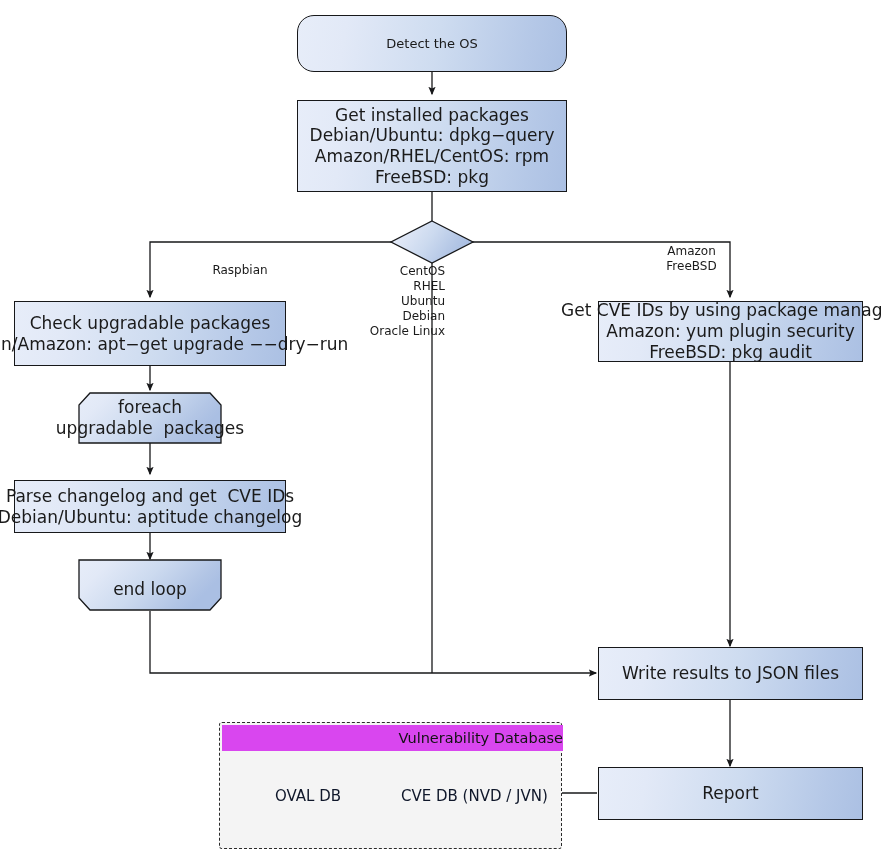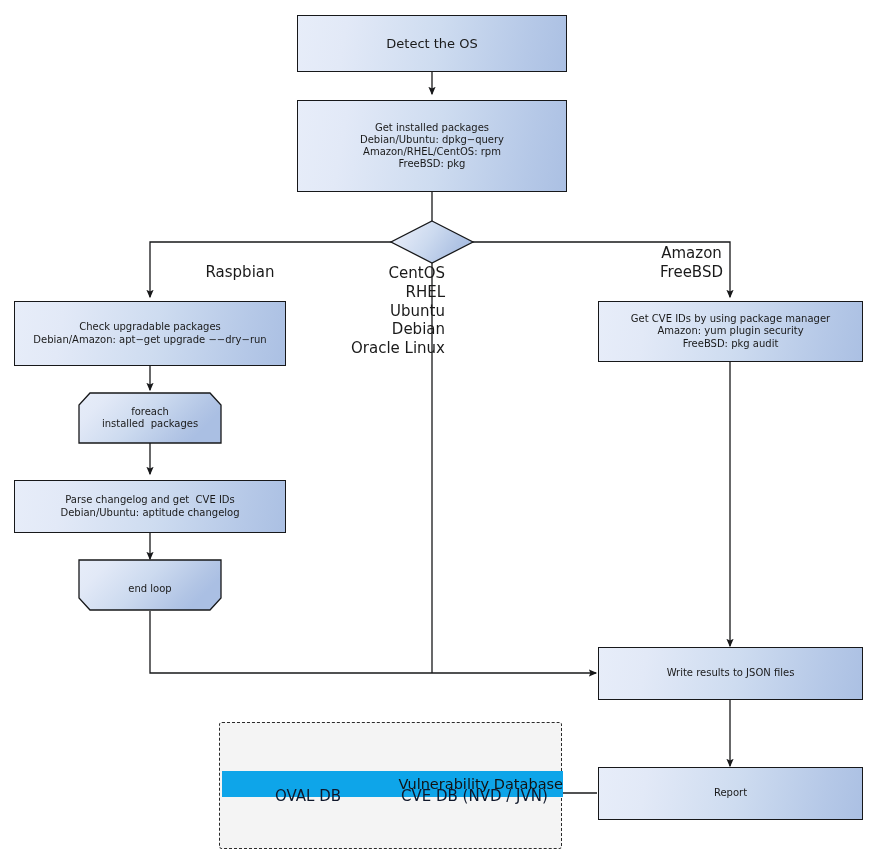--- a/index.html
+++ b/index.html
@@ -35,50 +35,49 @@
     justify-content: center;
     text-align: center;
     color: #1a1a1a;
     line-height: 1.22;
     white-space: pre;
   }
   .boxnode {
     border: 1.3px solid #17181a;
     background: linear-gradient(100deg, #e7edf9 0%, #e2e9f7 18%, #cedcf0 52%, #b5c8e7 85%, #abc0e3 100%);
   }
-  .f12 { font-size: 10px; }
-  .f13 { font-size: 13px; }
+  .f12 { font-size: 17px; }
+  .f13 { font-size: 13px; border-radius: 17px; }
   .edge-label {
     position: absolute;
-    font-size: 15px;
+    font-size: 12px;
     color: #1a1a1a;
     text-align: center;
     line-height: 1.25;
     white-space: pre;
   }
   .group-box {
     position: absolute;
     box-sizing: border-box;
     border: 1.6px dashed #2a2a2a;
     background: #f4f4f4;
     border-radius: 3px;
   }
   .group-title-bar {
     position: absolute;
     box-sizing: border-box;
-    background: #0ea5e9;
+    background: #d946ef;
     display: flex;
     align-items: center;
     justify-content: flex-end;
     font-size: 14.5px;
     color: #121212;
     padding-right: 0px;
     overflow: visible;
     white-space: pre;
-    margin-top: 46px;
   }
   .cyl-label {
     position: absolute;
     font-size: 15px;
     color: #0f172a;
     text-align: center;
     white-space: pre;
   }
 </style>
 </head>
@@ -159,21 +158,21 @@
 
   <div class="node boxnode f12" style="left:297px; top:100px; width:270px; height:92px;">Get installed packages
 Debian/Ubuntu: dpkg−query
 Amazon/RHEL/CentOS: rpm
 FreeBSD: pkg</div>
 
   <div class="node boxnode f12" style="left:14px; top:301px; width:272px; height:65px;">Check upgradable packages
 Debian/Amazon: apt−get upgrade −−dry−run</div>
 
   <div class="node f12" style="left:79px; top:393px; width:142px; height:50px; background:transparent;">foreach
-installed  packages</div>
+upgradable  packages</div>
 
   <div class="node boxnode f12" style="left:14px; top:480px; width:272px; height:53px;">Parse changelog and get  CVE IDs
 Debian/Ubuntu: aptitude changelog</div>
 
   <div class="node f12" style="left:79px; top:560px; width:142px; height:58px; background:transparent;">end loop</div>
 
   <div class="node boxnode f12" style="left:598px; top:301px; width:265px; height:61px;">Get CVE IDs by using package manager
 Amazon: yum plugin security
 FreeBSD: pkg audit</div>
 

